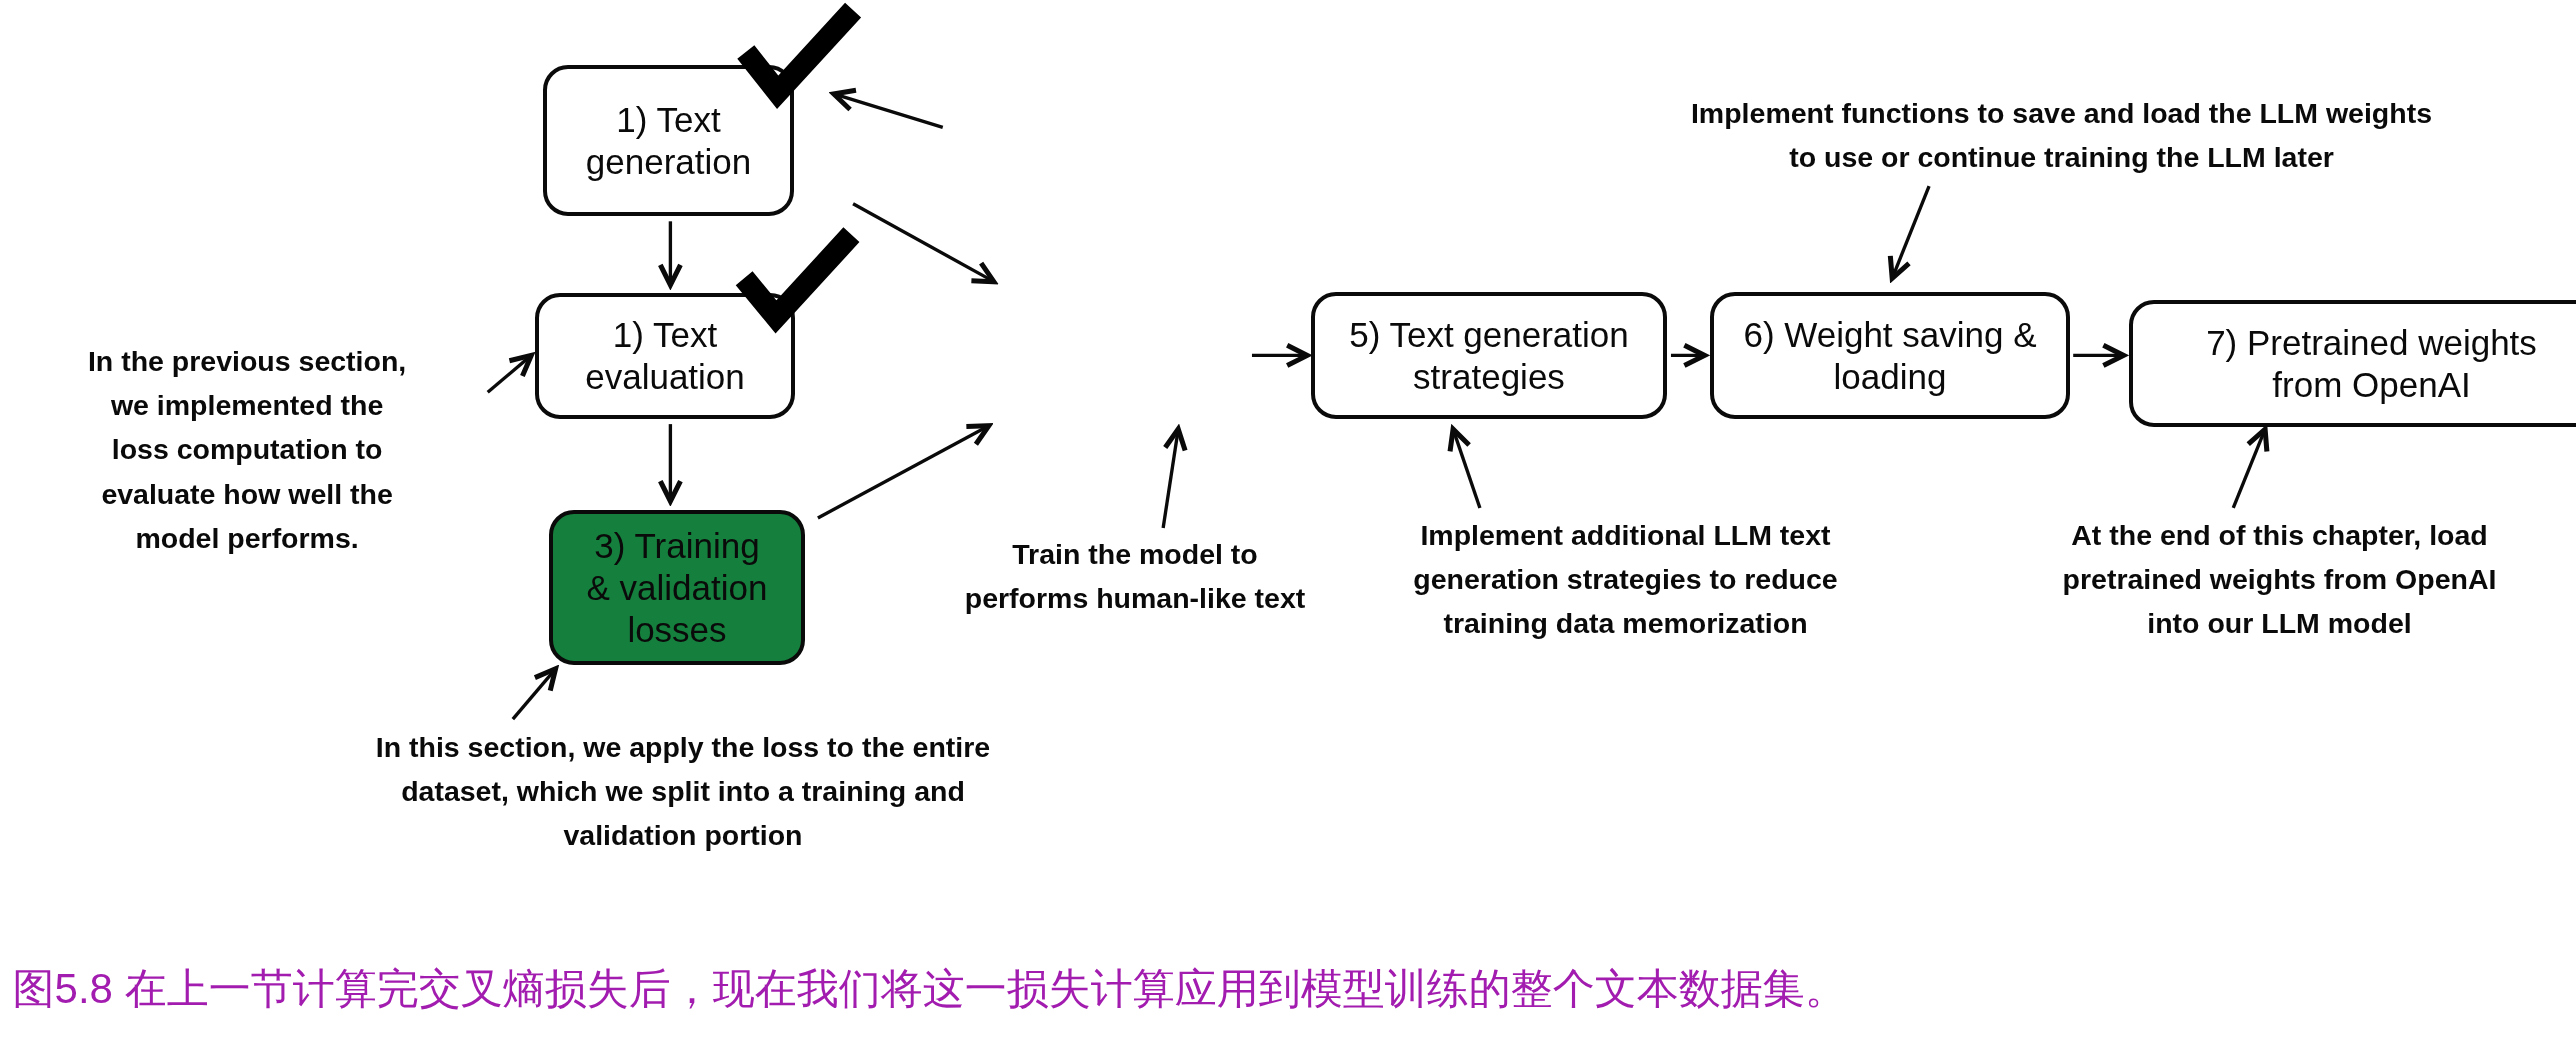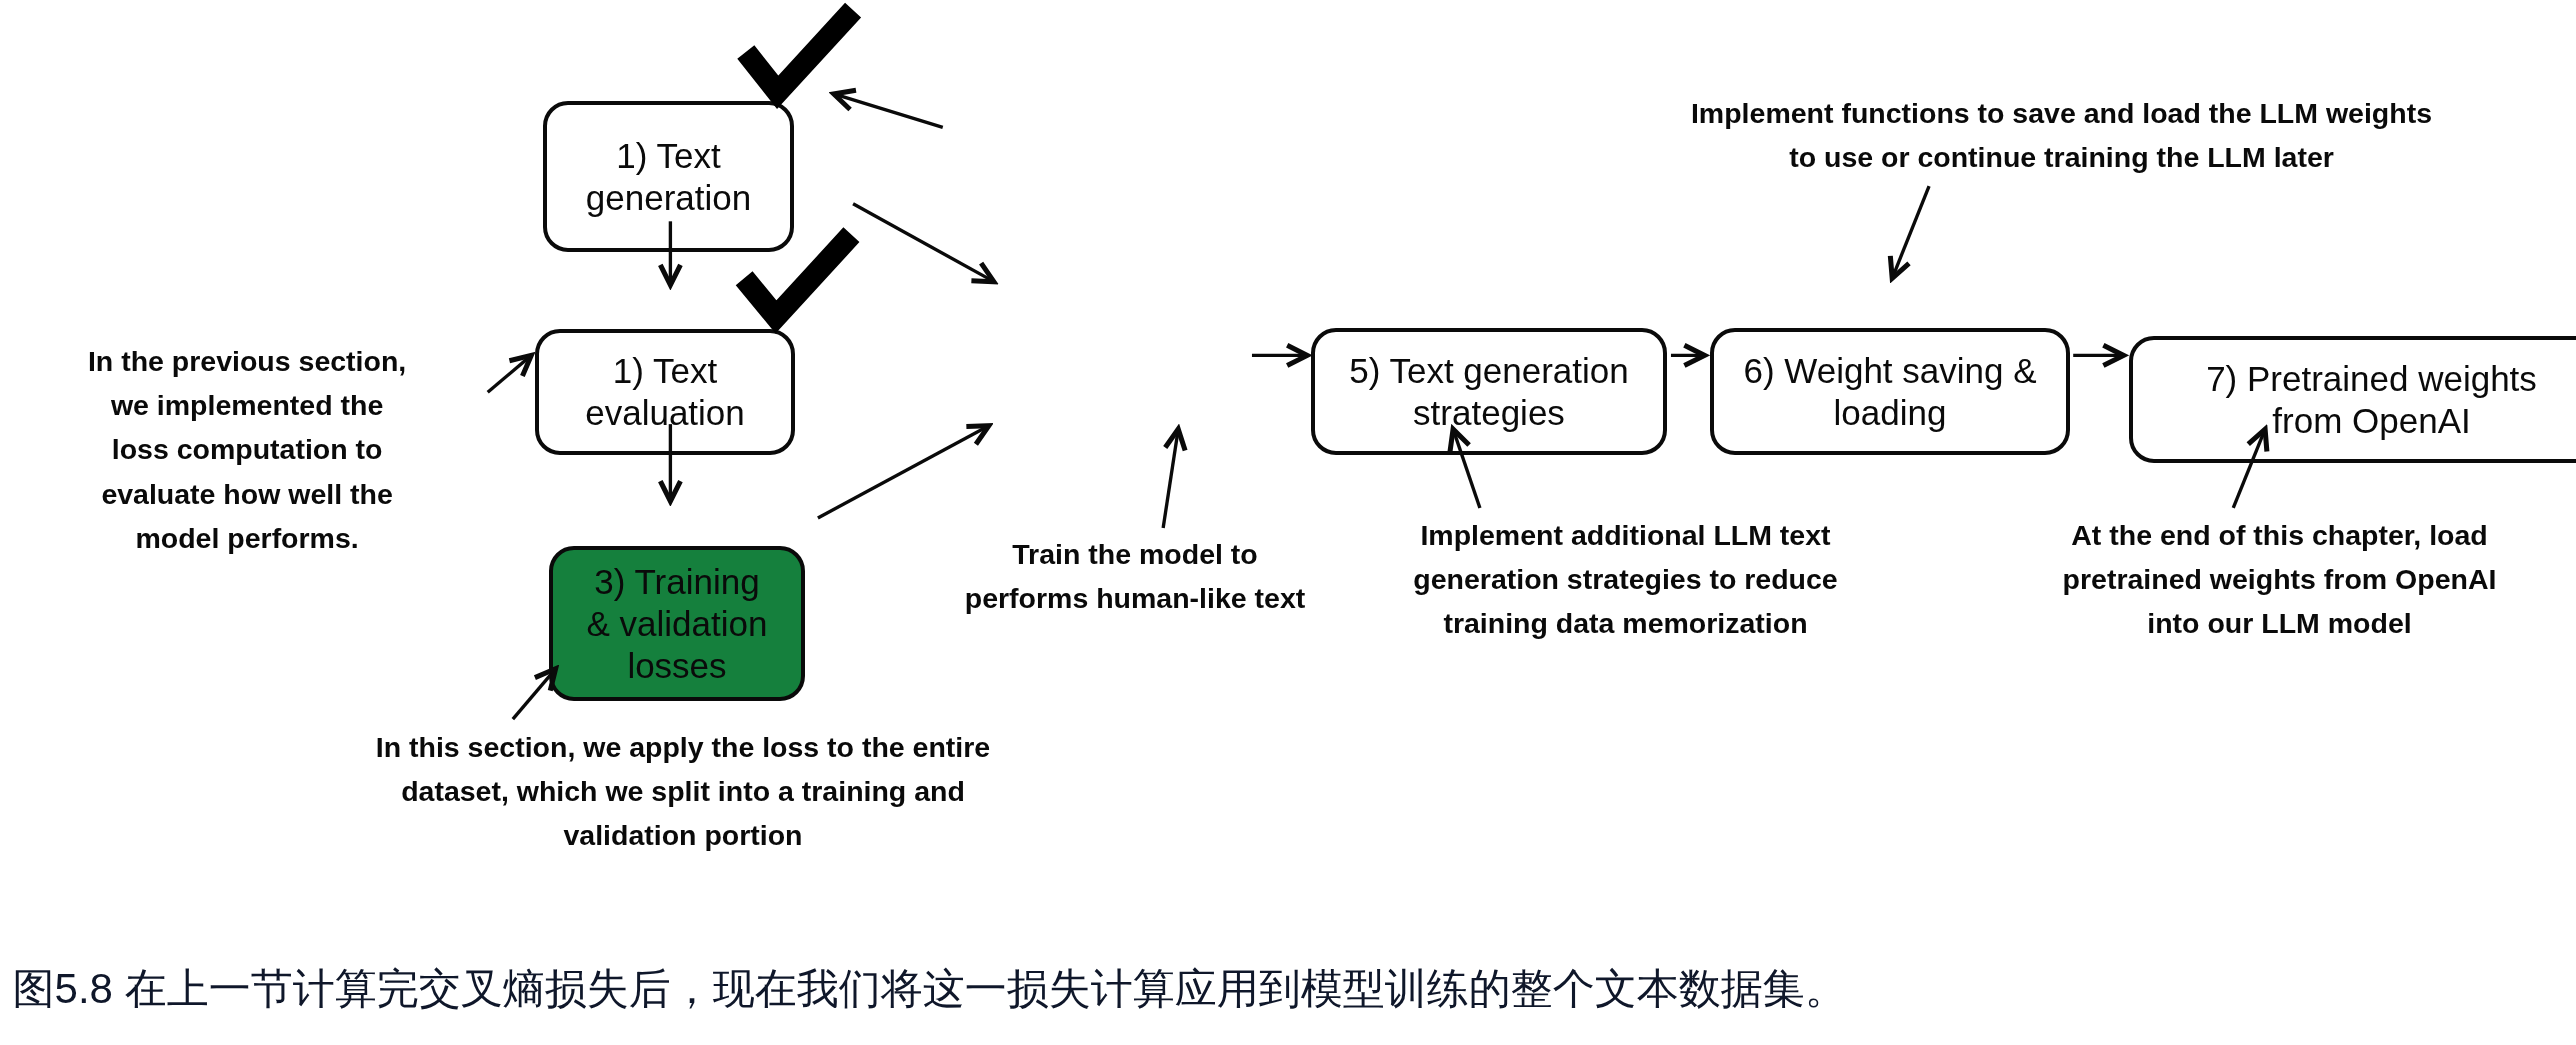--- a/index.html
+++ b/index.html
@@ -19,21 +19,20 @@
     border-radius: 25px;
     background: #ffffff;
     display: flex;
     align-items: center;
     justify-content: center;
     text-align: center;
     font-size: 35px;
     line-height: 1.2;
     white-space: pre-line;
     box-sizing: border-box;
-    margin-top: 36px;
   }
   .box1 { left: 543px;  top: 65px;  width: 251px; height: 151px; }
   .box2 { left: 535px;  top: 293px; width: 260px; height: 126px; }
   .box3 { left: 549px;  top: 510px; width: 256px; height: 155px; }
   .box4 { left: 895px; top: 292px; width: 352px; height: 127px; }
   .box5 { left: 1311px; top: 292px; width: 356px; height: 127px; }
   .box6 { left: 1710px; top: 292px; width: 360px; height: 127px; }
   .box7 { left: 2129px; top: 300px; width: 485px; height: 127px; }
   .note {
     position: absolute;
@@ -127,16 +126,16 @@
       <line x1="2302" y1="222" x2="2258" y2="332" marker-end="url(#ah)"></line>
       <line x1="2474" y1="424" x2="2534" y2="424" marker-end="url(#ah)"></line>
       <line x1="2665" y1="606" x2="2703" y2="512" marker-end="url(#ah)"></line>
     </g>
     <g stroke="#000000" stroke-width="26" fill="none" stroke-linecap="butt" stroke-linejoin="miter">
       <polyline points="890,62 928,110 1018,12"></polyline>
       <polyline points="888,332 926,378 1016,280"></polyline>
     </g>
   </svg>
 
-  <div class="caption" style="color: #0f172a;">图5.8 在上一节计算完交叉熵损失后，现在我们将这一损失计算应用到模型训练的整个文本数据集。</div>
+  <div class="caption" style="color: #a21caf;">图5.8 在上一节计算完交叉熵损失后，现在我们将这一损失计算应用到模型训练的整个文本数据集。</div>
 
 </div>
 
 
 </body></html>

